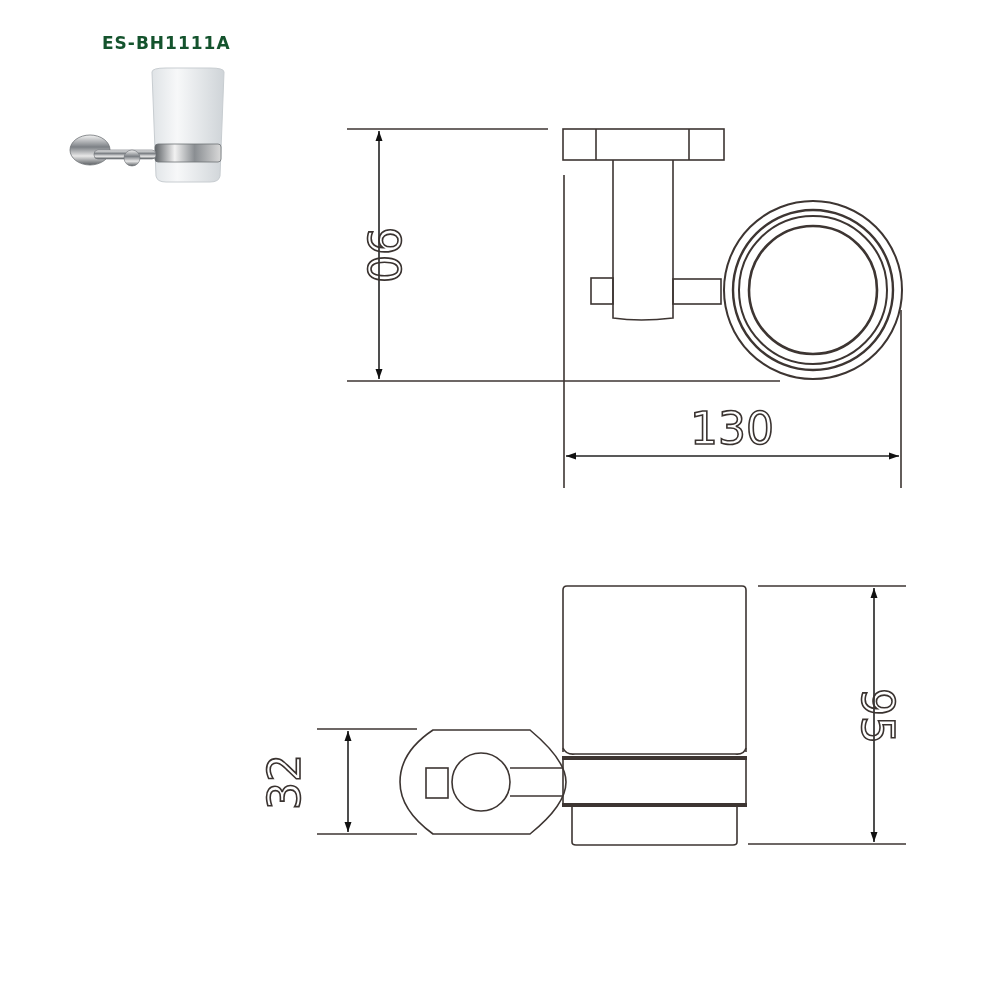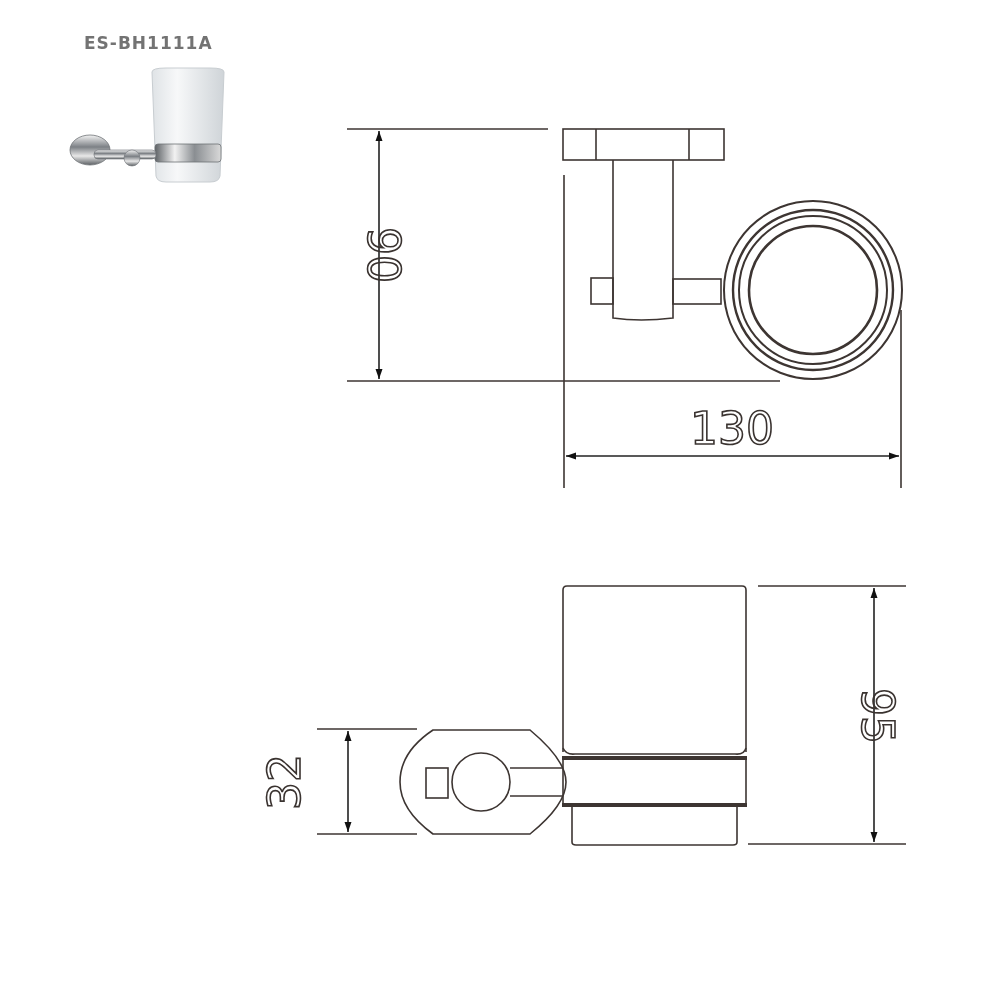--- a/index.html
+++ b/index.html
@@ -1,17 +1,17 @@
 <!DOCTYPE html>
 <html><head>
 <meta charset="utf-8">
 <style>
   html, body { margin: 0; padding: 0; background: #ffffff; }
   body { width: 1000px; height: 1000px; position: relative; overflow: hidden; font-family: "DejaVu Sans", sans-serif; }
-  .model-code { position: absolute; left: 84px; top: 33px; font-size: 17px; font-weight: bold; letter-spacing: 1px; color: #737373; font-family: "DejaVu Sans", sans-serif; }
+  .model-code { position: absolute; left: 102px; top: 33px; font-size: 17px; font-weight: bold; letter-spacing: 1px; color: #14532d; font-family: "DejaVu Sans", sans-serif; }
   .photo { position: absolute; left: 62px; top: 58px; width: 170px; height: 140px; }
   svg.drawing { position: absolute; left: 0; top: 0; }
   .dimtext { font-family: "DejaVu Sans", sans-serif; font-size: 44px; fill: none; stroke: #3a3330; stroke-width: 1.6; }
 </style>
 </head>
 <body>
 
 <div class="model-code">ES-BH1111A</div>
 
 <svg class="photo" viewBox="0 0 170 140">

